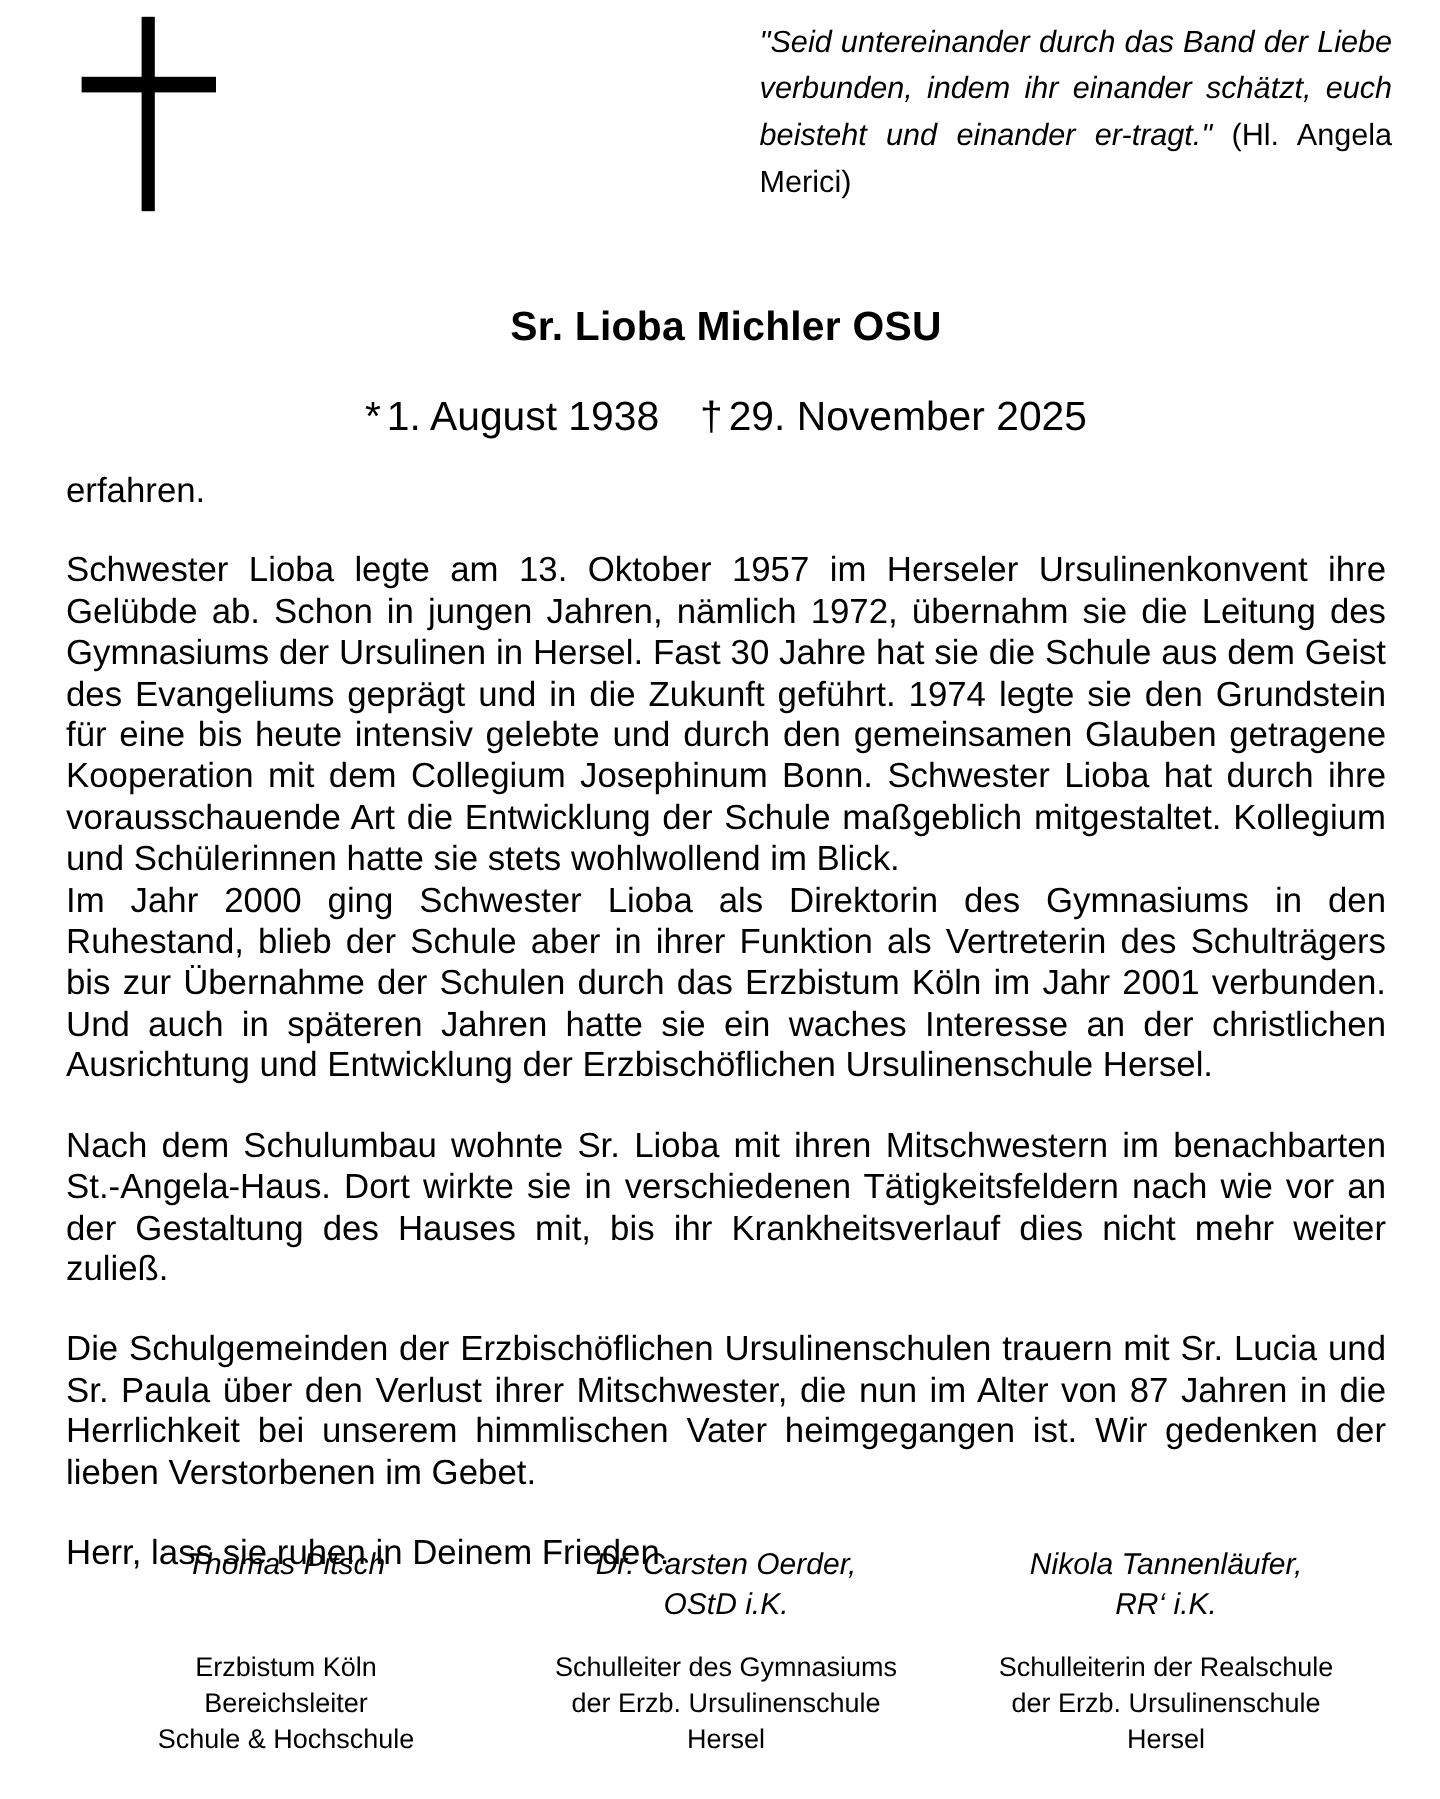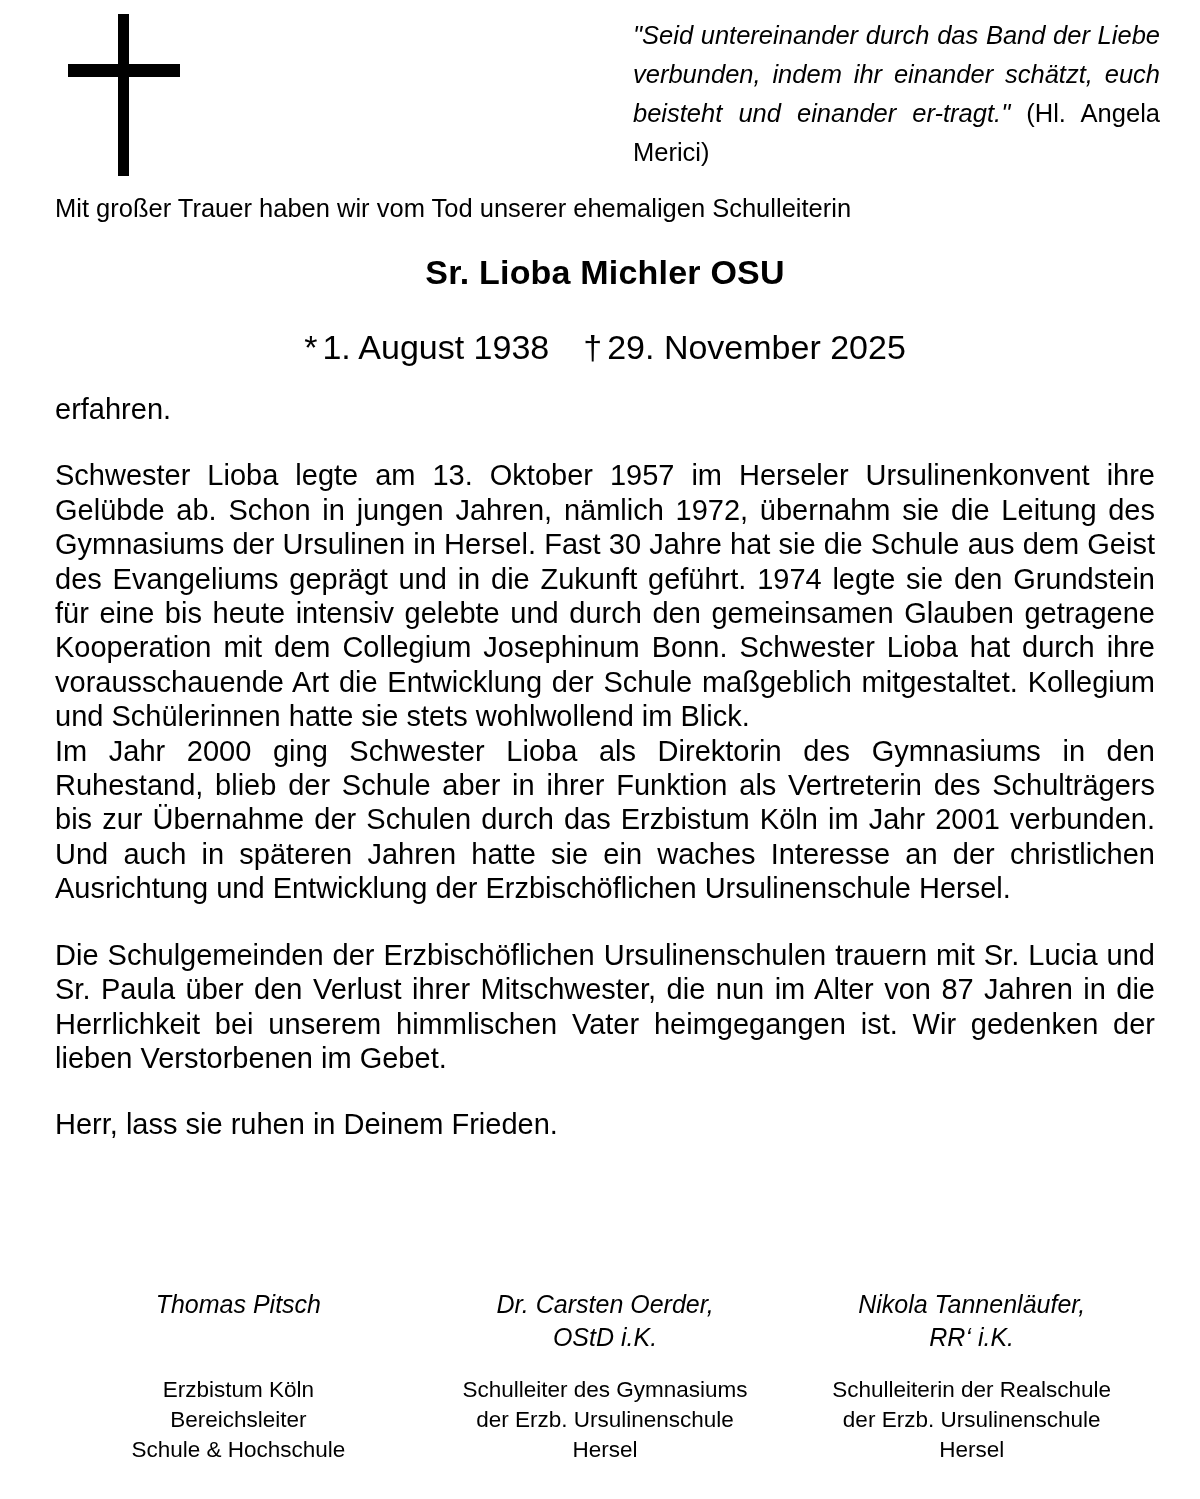--- a/index.html
+++ b/index.html
@@ -175,32 +175,32 @@
 
   <div class="cross">
     <div class="v-bar"></div>
     <div class="h-bar"></div>
   </div>
 
   <div class="quote-block">
     <span class="q-italic">"Seid untereinander durch das Band der Liebe verbunden, indem ihr einander schätzt, euch beisteht und einander er-tragt."</span><span class="q-roman"> (Hl. Angela Merici)</span>
   </div>
 
-  <div class="intro-line">Mit großer Trauer haben wir vom Tod unserer ehemaligen Schulleiterin</div>
 
   <div class="deceased-name">Sr. Lioba Michler OSU</div>
 
   <div class="dates-line">
     <span><span class="sym">*</span><span>1. August 1938</span></span><span class="date-gap"></span><span><span class="sym">†</span><span>29. November 2025</span></span>
   </div>
 
   <div class="body-area">
     <p class="no-justify">erfahren.</p>
     <p class="block-gap">Schwester Lioba legte am 13. Oktober 1957 im Herseler Ursulinenkonvent ihre Gelübde ab. Schon in jungen Jahren, nämlich 1972, übernahm sie die Leitung des Gymnasiums der Ursulinen in Hersel. Fast 30 Jahre hat sie die Schule aus dem Geist des Evangeliums geprägt und in die Zukunft geführt. 1974 legte sie den Grundstein für eine bis heute intensiv gelebte und durch den gemeinsamen Glauben getragene Kooperation mit dem Collegium Josephinum Bonn. Schwester Lioba hat durch ihre vorausschauende Art die Entwicklung der Schule maßgeblich mitgestaltet. Kollegium und Schülerinnen hatte sie stets wohlwollend im Blick.</p>
     <p>Im Jahr 2000 ging Schwester Lioba als Direktorin des Gymnasiums in den Ruhestand, blieb der Schule aber in ihrer Funktion als Vertreterin des Schulträgers bis zur Übernahme der Schulen durch das Erzbistum Köln im Jahr 2001 verbunden. Und auch in späteren Jahren hatte sie ein waches Interesse an der christlichen Ausrichtung und Entwicklung der Erzbischöflichen Ursulinenschule Hersel.</p>
+    <p class="block-gap">Nach dem Schulumbau wohnte Sr. Lioba mit ihren Mitschwestern im benachbarten St.-Angela-Haus. Dort wirkte sie in verschiedenen Tätigkeitsfeldern nach wie vor an der Gestaltung des Hauses mit, bis ihr Krankheitsverlauf dies nicht mehr weiter zuließ.</p>
     <p class="block-gap">Die Schulgemeinden der Erzbischöflichen Ursulinenschulen trauern mit Sr. Lucia und Sr. Paula über den Verlust ihrer Mitschwester, die nun im Alter von 87 Jahren in die Herrlichkeit bei unserem himmlischen Vater heimgegangen ist. Wir gedenken der lieben Verstorbenen im Gebet.</p>
     <p class="block-gap no-justify">Herr, lass sie ruhen in Deinem Frieden.</p>
   </div>
 
   <div class="signature-row">
     <div class="sig-col">
       <div class="sig-name">Thomas Pitsch</div>
     </div>
     <div class="sig-col">
       <div class="sig-name">Dr. Carsten Oerder,

